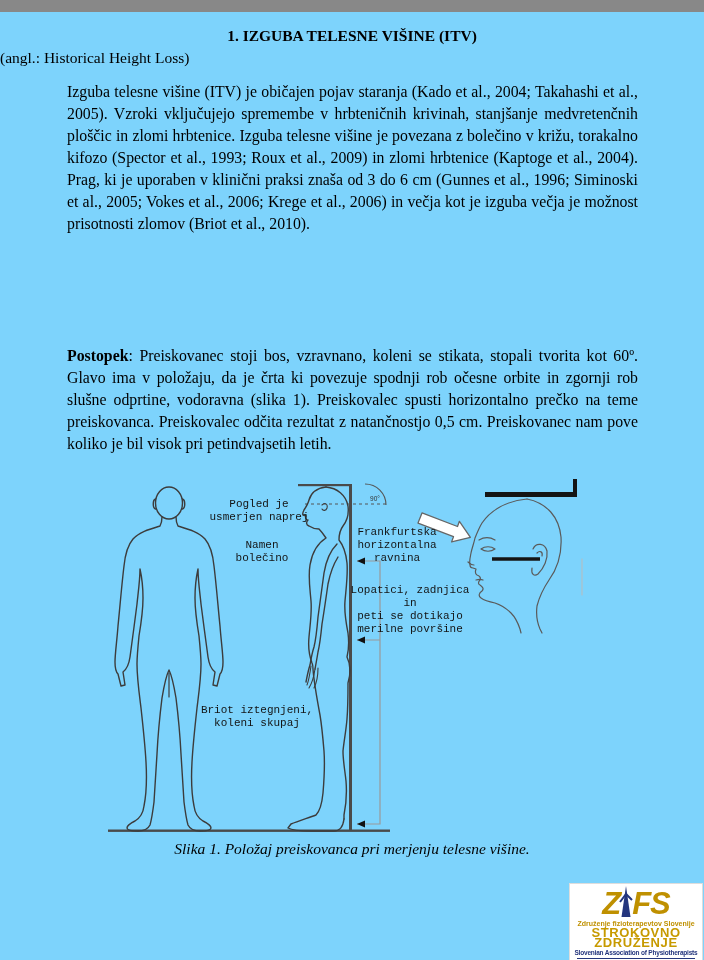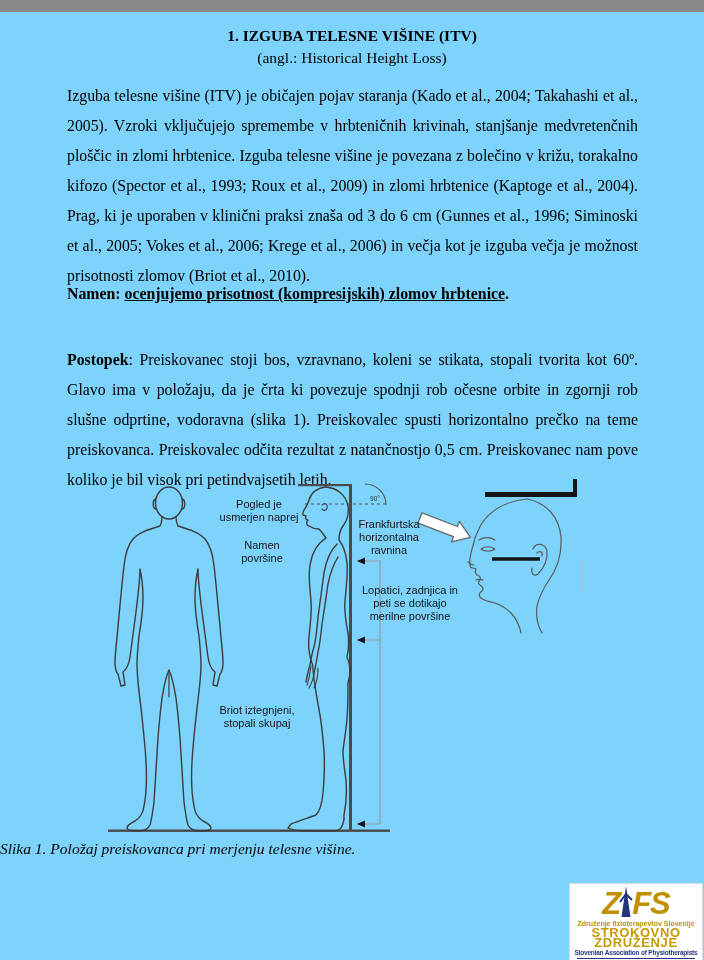--- a/index.html
+++ b/index.html
@@ -7,50 +7,50 @@
     position:relative; width:704px; height:960px; margin:12px auto;
     background:#7dd3fc; overflow:hidden;
     font-family:"Liberation Serif", serif; color:#000;
   }
   .doc-title {
     position:absolute; top:15px; left:0; width:704px;
     text-align:center; font-weight:bold; font-size:15.5px;
   }
   .doc-subtitle {
     position:absolute; top:37px; left:0; width:704px;
-    text-align:center; font-size:15.5px;
+    text-align:left; font-size:15.5px;
   }
   .para {
     position:absolute; left:67px; width:571px; margin:0;
-    font-size:15.8px; line-height:30px; text-align:justify;
+    font-size:15.8px; line-height:22px; text-align:justify;
   }
   #para-intro { top:69px; }
   #line-namen { top:267px; }
   #line-oprema { top:311px; }
   #para-postopek { top:333px; }
   .bold { font-weight:bold; }
   .bold-underline { font-weight:bold; text-decoration:underline; }
 
   .figure-wrap { position:absolute; left:90px; top:450px; width:560px; height:380px; }
   .figure-wrap svg { position:absolute; left:0; top:0; }
   .fig-label {
-    position:absolute; font-family:Liberation Sans, sans-serif;
+    position:absolute; font-family:Liberation Mono, monospace;
     font-size:11px; line-height:13px; color:#141414; text-align:center;
   }
   #lbl-pogled   { left:109px; top:36px;  width:120px; }
   #lbl-rameni   { left:112px; top:77px;  width:120px; }
   #lbl-zgornja  { left:110px; top:156px; width:120px; }
   #lbl-nogi     { left:107px; top:242px; width:120px; }
   #lbl-peti     { left:107px; top:314px; width:120px; }
-  #lbl-frank    { left:259px; top:56px;  width:80px;  }
+  #lbl-frank    { left:259px; top:64px;  width:80px;padding-left:8px;  }
   #lbl-lopatici { left:260px; top:122px; width:120px; }
 
   .fig-caption {
     position:absolute; top:828px; left:0; width:704px;
-    font-style:italic; font-size:15.5px;
+    text-align:center; font-style:italic; font-size:15.5px;
   }
 
   .logo {
     position:absolute; left:569px; top:871px; width:132px; height:84px;
     border:1px solid #ddd; background:#fff; text-align:center;
     font-family:"Liberation Sans", sans-serif; padding-top:1px;
   }
   .zfs-mark { height:34px; display:flex; align-items:flex-end; justify-content:center; }
   .zfs-letter {
     font-weight:bold; font-style:italic; font-size:31px; line-height:31px;
@@ -70,21 +70,20 @@
 </head>
 <body>
 
 <div class="page">
 
   <div class="doc-title">1. IZGUBA TELESNE VIŠINE (ITV)</div>
   <div class="doc-subtitle">(angl.: Historical Height Loss)</div>
 
   <p class="para" id="para-intro"><span>Izguba telesne višine (ITV) je običajen pojav staranja (Kado et al., 2004; Takahashi et al., 2005). Vzroki vključujejo spremembe v hrbteničnih krivinah, stanjšanje medvretenčnih ploščic in zlomi hrbtenice. Izguba telesne višine je povezana z bolečino v križu, torakalno kifozo (Spector et al., 1993; Roux et al., 2009) in zlomi hrbtenice (Kaptoge et al., 2004). Prag, ki je uporaben v klinični praksi znaša od 3 do 6 cm (Gunnes et al., 1996; Siminoski et al., 2005; Vokes et al., 2006; Krege et al., 2006) in večja kot je izguba večja je možnost prisotnosti zlomov (Briot et al., 2010).</span></p>
 
-  <p class="para" id="line-namen"><span class="bold">Namen</span><span class="bold">: </span><span class="bold-underline">ocenjujemo prisotnost (kompresijskih) zlomov hrbtenice</span><span class="bold">.</span></p>
 
 
   <p class="para" id="para-postopek"><span class="bold">Postopek</span><span>: </span><span>Preiskovanec stoji bos, vzravnano, koleni se stikata, stopali tvorita kot 60º. Glavo ima v položaju, da je črta ki povezuje spodnji rob očesne orbite in zgornji rob slušne odprtine, vodoravna (slika 1). Preiskovalec spusti horizontalno prečko na teme preiskovanca. Preiskovalec odčita rezultat z natančnostjo 0,5 cm. Preiskovanec nam pove koliko je bil visok pri petindvajsetih letih.</span></p>
 
   <div class="figure-wrap">
     <svg width="560" height="380" viewBox="0 0 560 380">
 
       <rect x="18" y="367.5" width="282" height="2.4" fill="#4a4a4a"></rect>
 
       <rect x="259" y="22" width="3" height="346" fill="#4a4a4a"></rect>
@@ -136,25 +135,25 @@
         <rect x="483" y="17" width="4" height="18" fill="#141414"></rect>
       </g>
     </svg>
 
     <div class="fig-label" id="lbl-pogled">
       <div>Pogled je</div>
       <div>usmerjen naprej</div>
     </div>
     <div class="fig-label" id="lbl-rameni">
       <div>Namen</div>
-      <div>površine</div>
+      <div>bolečino</div>
     </div>
     <div class="fig-label" id="lbl-nogi">
       <div>Briot iztegnjeni,</div>
-      <div>stopali skupaj</div>
+      <div>koleni skupaj</div>
     </div>
     <div class="fig-label" id="lbl-frank">
       <div>Frankfurtska</div>
       <div>horizontalna</div>
       <div>ravnina</div>
     </div>
     <div class="fig-label" id="lbl-lopatici">
       <div>Lopatici, zadnjica in</div>
       <div>peti se dotikajo</div>
       <div>merilne površine</div>

